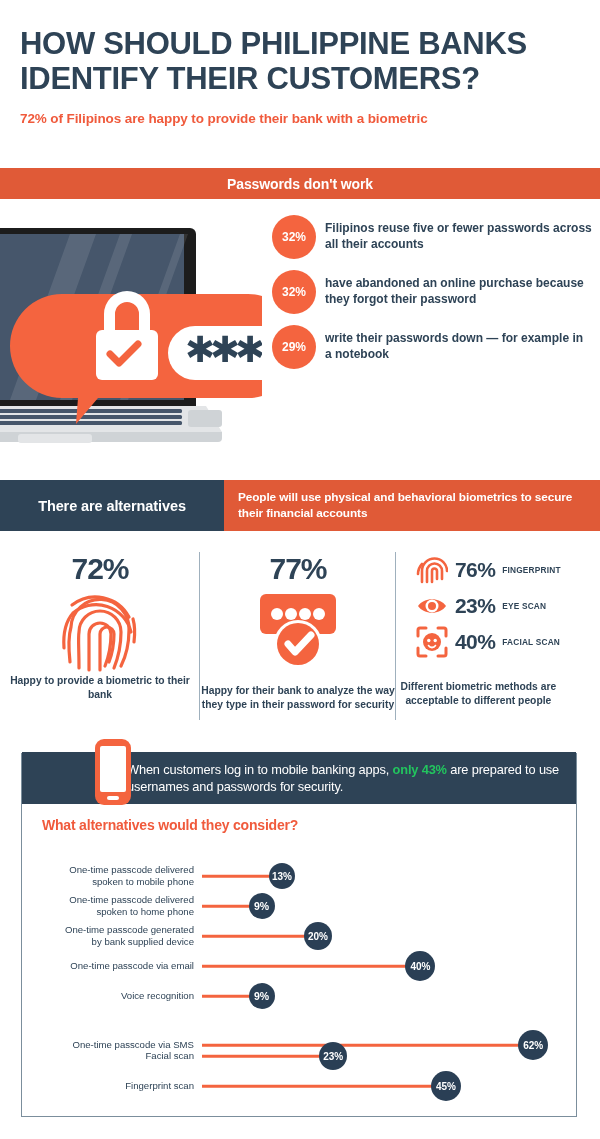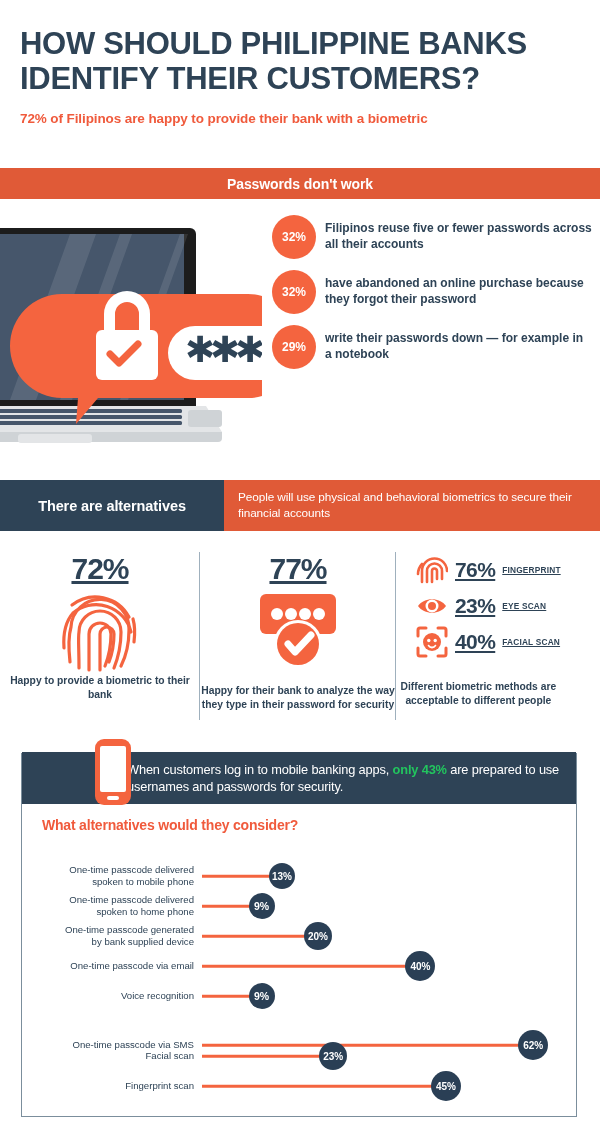--- a/index.html
+++ b/index.html
@@ -44,25 +44,25 @@
 
   
   .altBar{position:absolute;left:0;top:480px;width:600px;height:51px;display:flex;}
   .altLeft{
     width:224px;background:#2e4356;display:flex;align-items:center;
     justify-content:center;color:#fff;font-size:14.5px;font-weight:bold;
     letter-spacing:-0.1px;
   }
   .altRight{
     flex:1;background:#e05a37;display:flex;align-items:center;padding-left:14px;
-    color:#fff;font-size:11.8px;font-weight:normal;line-height:1.28;letter-spacing:-0.1px;
-  }
-
-  
-  .cols{position:absolute;left:0;top:548px;width:548px;height:175px;display:flex;text-decoration:underline;}
+    color:#fff;font-size:11.8px;font-weight:bold;line-height:1.28;letter-spacing:-0.1px;
+  }
+
+  
+  .cols{position:absolute;left:0;top:548px;width:548px;height:175px;display:flex;}
   .col{position:relative;flex:1;text-align:center;}
   .col.c1{flex:0 0 200px;}
   .col.c2{flex:0 0 196px;}
   .col.c3{flex:1;}
   .vdiv{position:absolute;top:4px;width:1px;height:168px;background:#9fb0bd;}
   .bigPct{font-size:30px;font-weight:bold;color:#2e4356;letter-spacing:-1px;line-height:1;}
   .colCap{
     font-size:10.3px;font-weight:bold;line-height:1.3;color:#2e4356;
     position:absolute;left:0;right:0;
   }

